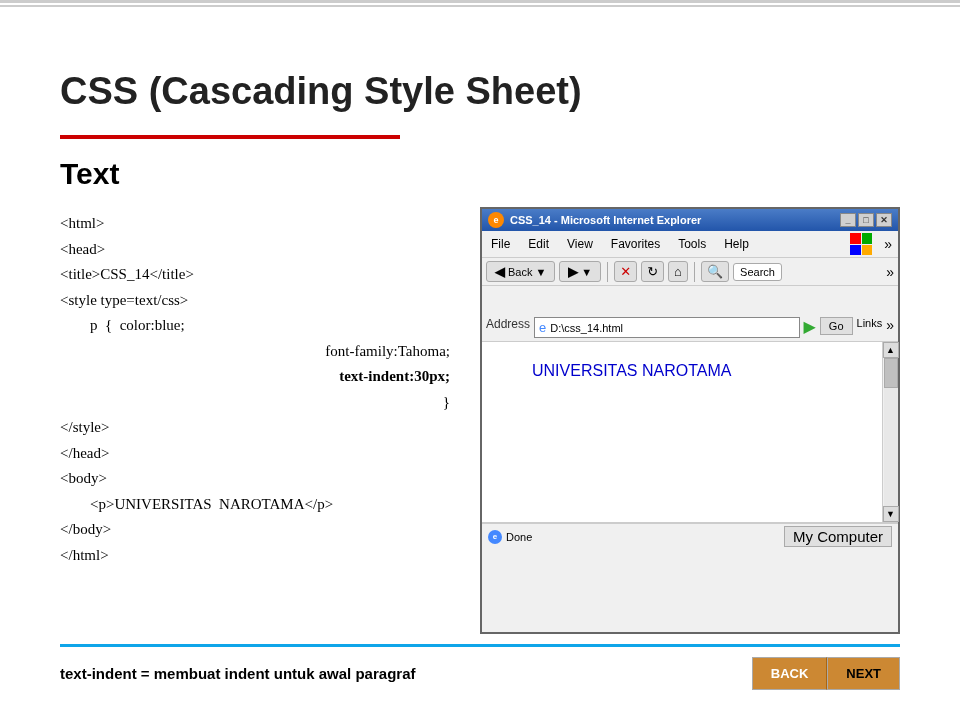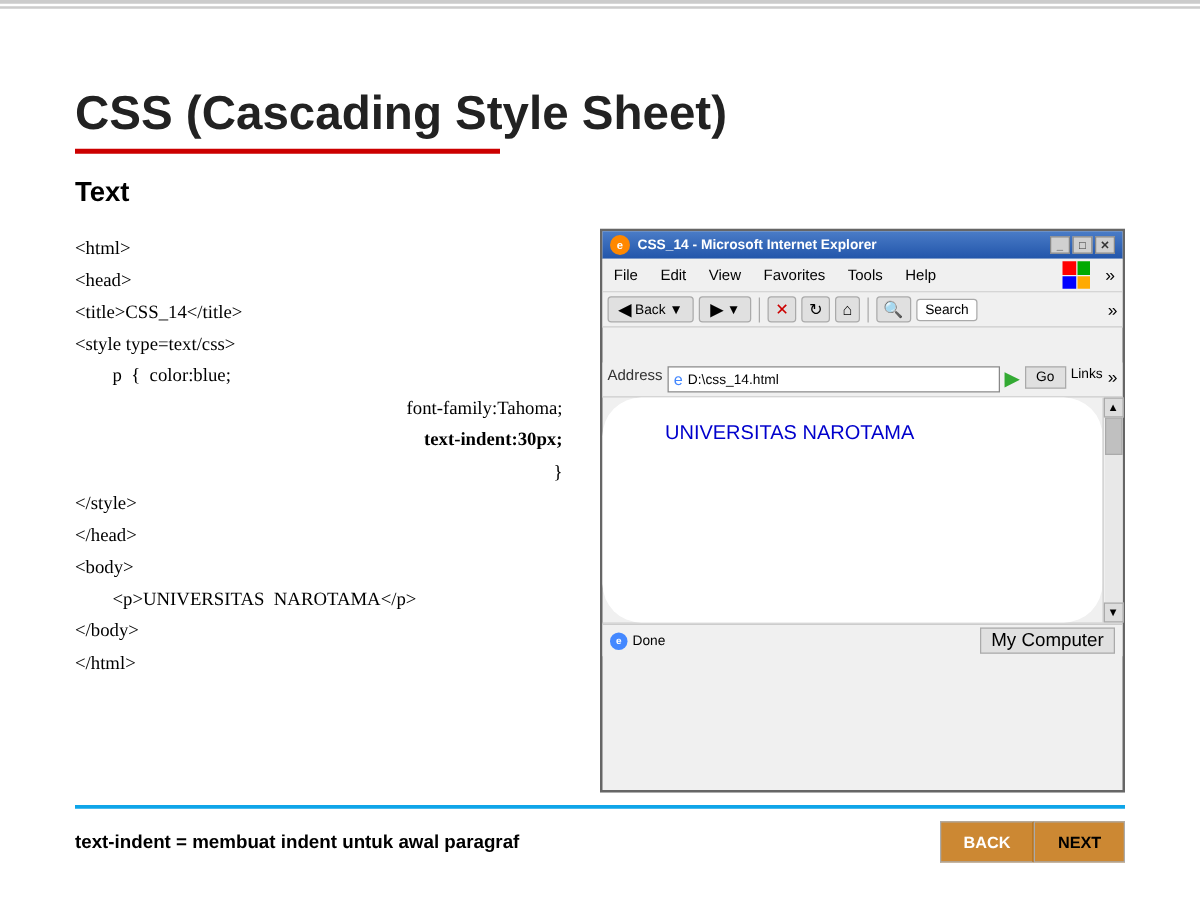--- a/index.html
+++ b/index.html
@@ -36,33 +36,33 @@
     .top-line-2 {
       height: 2px;
       background: #cccccc;
     }
 
     .main-title {
       font-size: 38px;
       font-weight: bold;
       color: #222222;
       margin-top: 30px;
-      margin-bottom: 0px;
+      margin-bottom: 16px;
     }
 
     .title-underline {
       height: 4px;
       background: #cc0000;
       width: 340px;
       margin-top: 6px;
       margin-bottom: 18px;
     }
 
     .section-title {
-      font-size: 22px;
+      font-size: 30px;
       font-weight: bold;
       color: #000000;
       margin-bottom: 16px;
     }
 
     .content-area {
       display: flex;
       flex-direction: row;
       gap: 30px;
       flex: 1;
@@ -501,21 +501,21 @@
           <span style="color:#4488ff;font-size:13px;">e</span>
           <span>D:\css_14.html</span>
         </div>
         <span style="font-size:16px;color:#33aa33;">▶</span>
         <div class="address-go-btn">Go</div>
         <span class="links-btn">Links</span>
         <span style="font-size:14px;cursor:pointer;">»</span>
       </div>
 
       <div class="browser-main-with-scroll">
-        <div class="browser-content" style="flex:1; min-height:180px;border-radius:31px;">
+        <div class="browser-content" style="flex:1; min-height:180px;">
           <p class="browser-text">UNIVERSITAS NAROTAMA</p>
         </div>
         <div class="browser-scrollbar">
           <div class="scrollbar-btn">▲</div>
           <div class="scrollbar-track">
             <div class="scrollbar-thumb"></div>
           </div>
           <div class="scrollbar-btn">▼</div>
         </div>
       </div>

